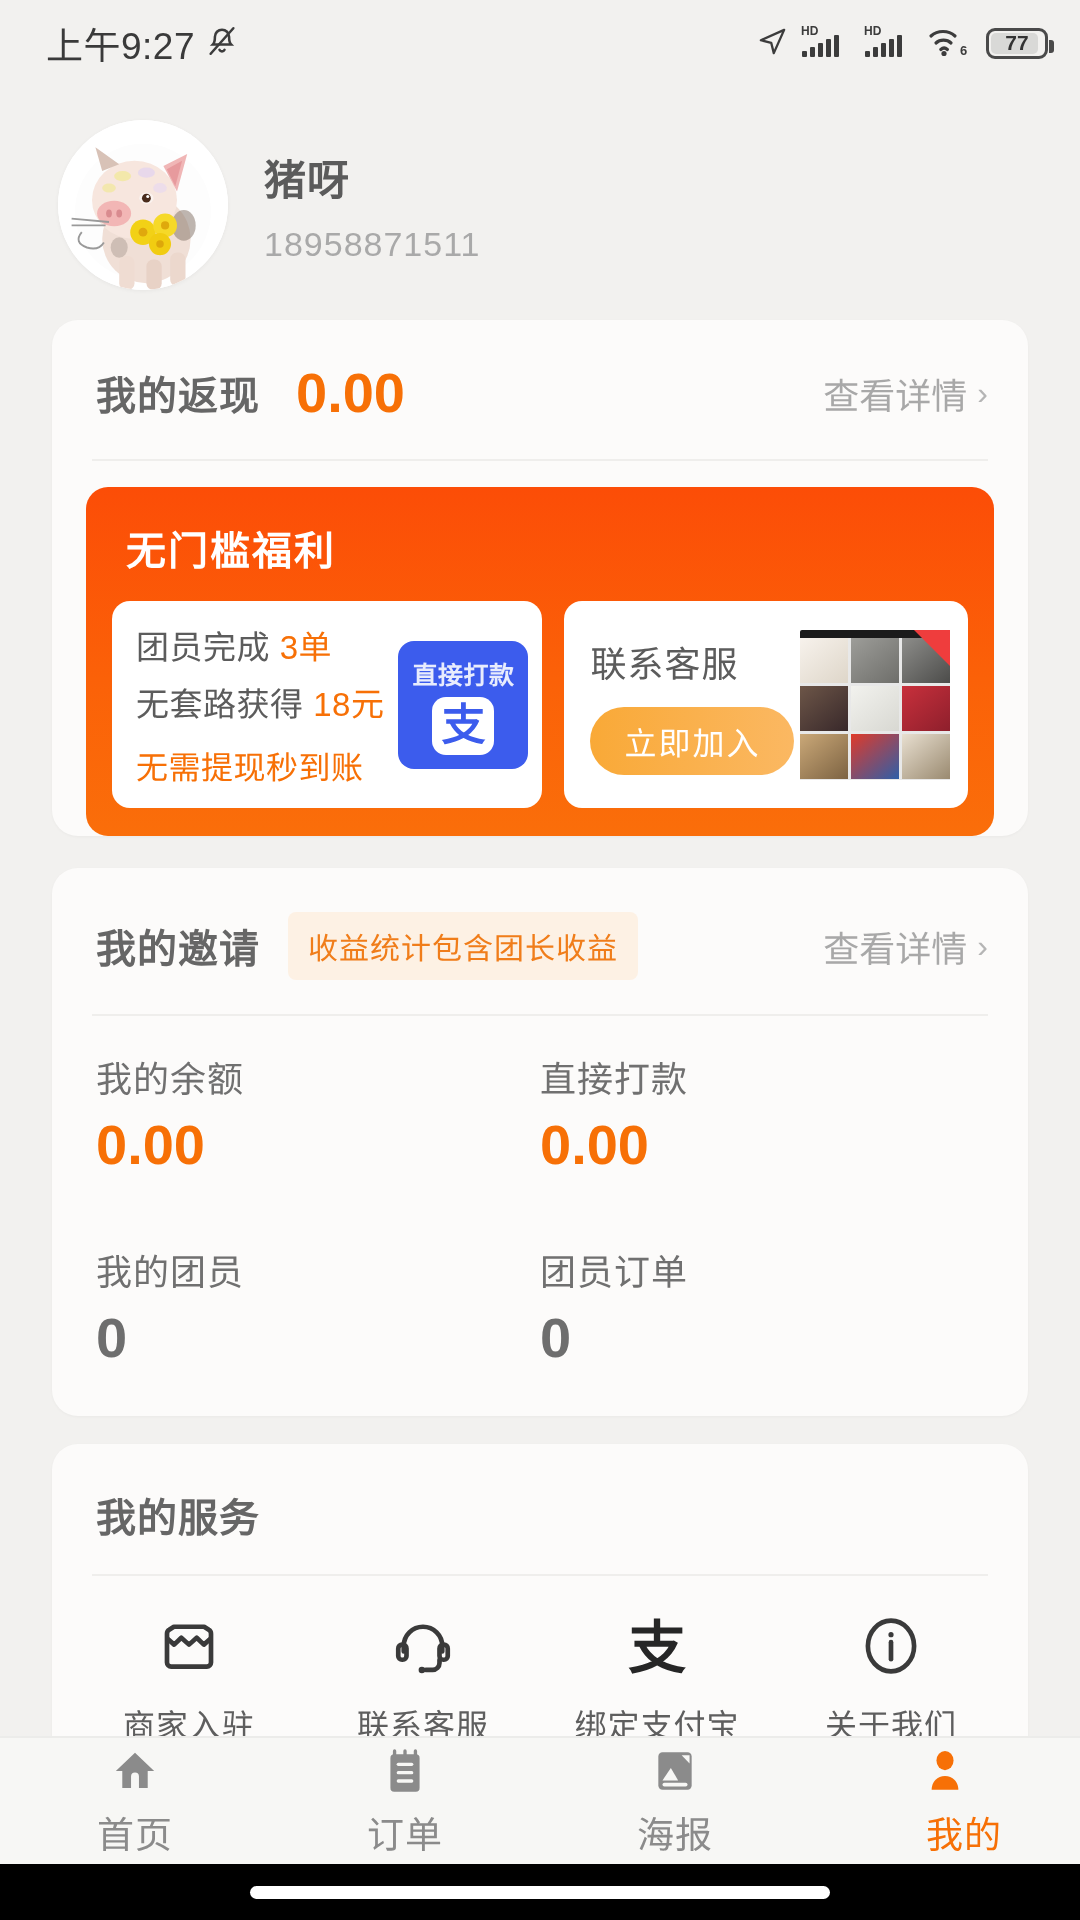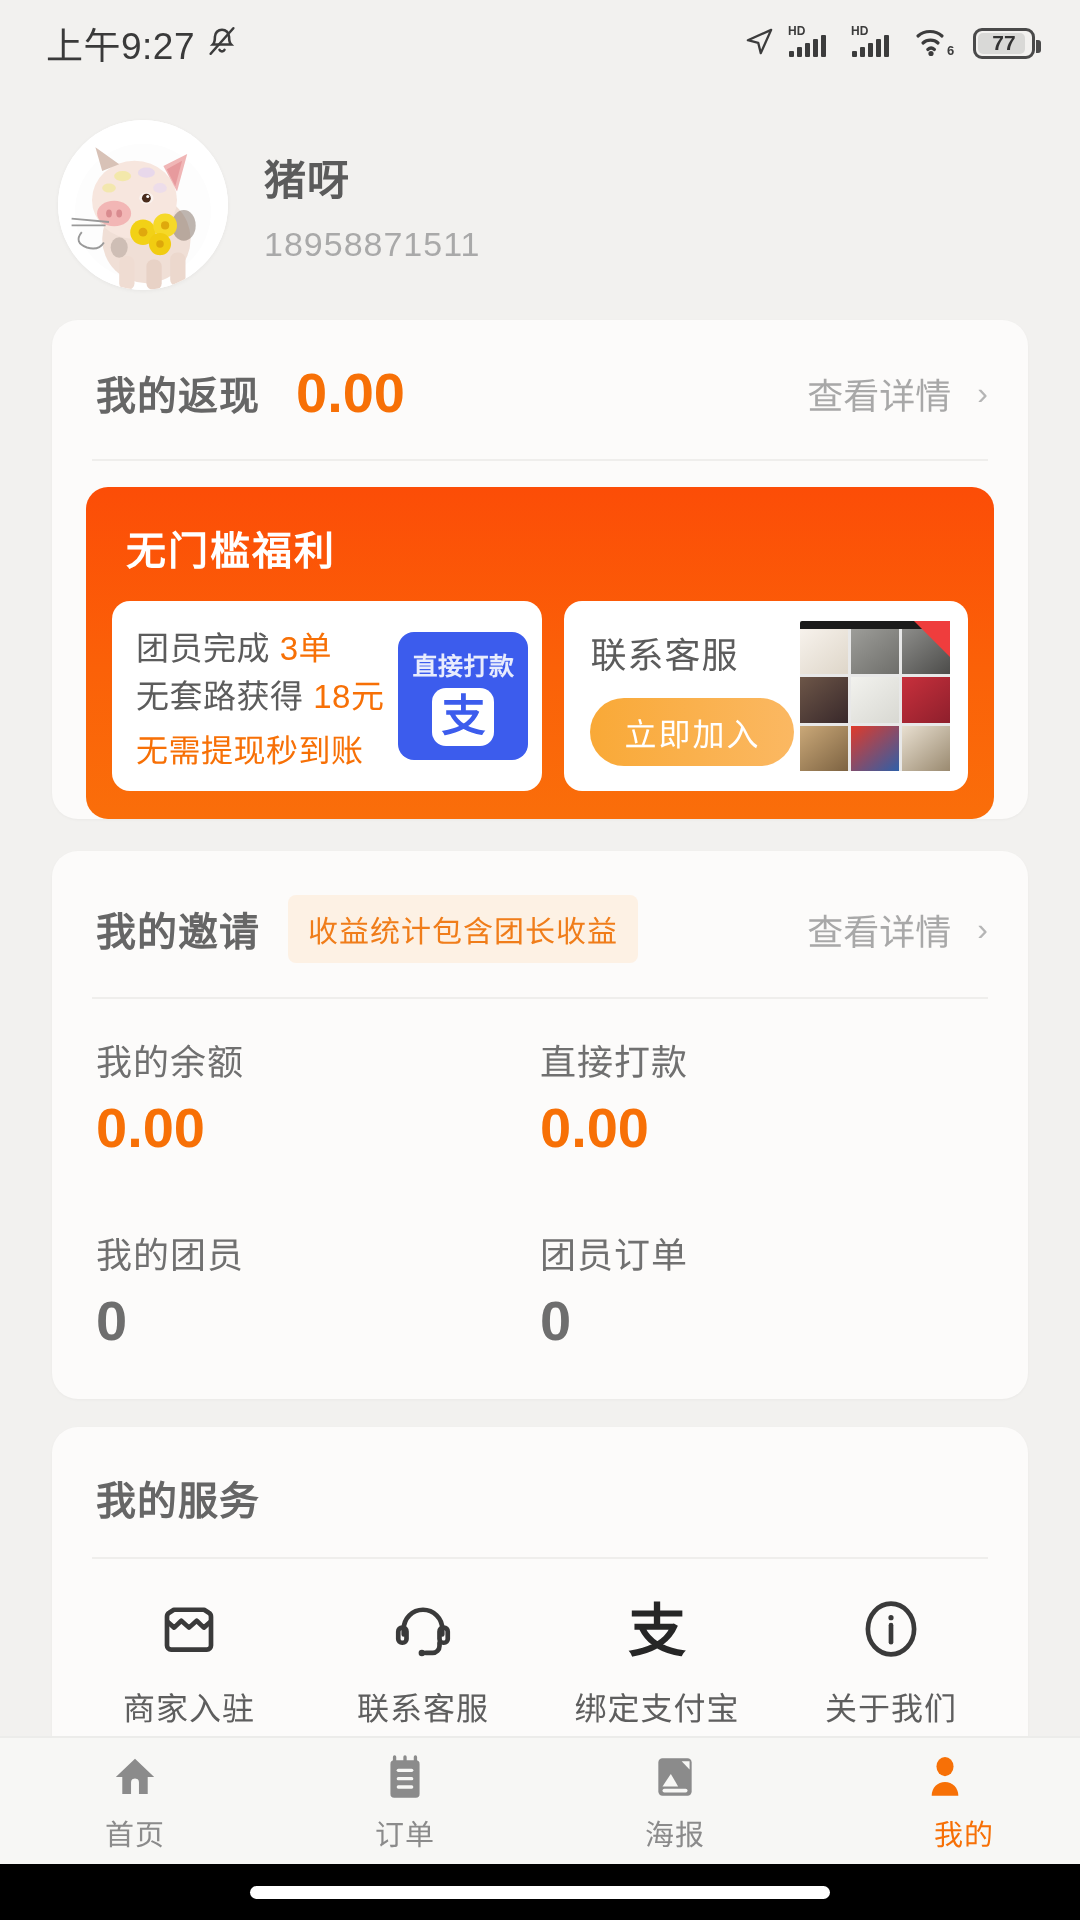--- a/index.html
+++ b/index.html
@@ -8,21 +8,21 @@
     font-family:"Liberation Sans","DejaVu Sans",sans-serif;
     background:#f2f1ef;
     overflow:hidden;
   }
   .phone { position:relative; width:1080px; height:1920px; background:#f2f1ef; display:flex; flex-direction:column; }
 
   
   .statusbar {
     height:86px; flex:0 0 86px;
     display:flex; justify-content:space-between;
-    padding:0 45px 0 46px;
+    padding:0 32px 0 46px;
     color:#3c3c3c;
   }
   .sb-left { display:flex; align-items:center; gap:10px; }
   .sb-time { font-size:37px; letter-spacing:0.5px; color:#3a3a3a; }
   .sb-right { display:flex; align-items:center; gap:13px; }
   .sb-ico { display:block; }
   .batt {
     position:relative; width:62px; height:31px;
     border:3px solid #4a4a4a; border-radius:9px;
     display:flex; align-items:center; justify-content:center;
@@ -52,37 +52,37 @@
   
   .card {
     background:#fcfbfa; border-radius:26px; margin:0 52px 28px 52px;
     box-shadow:0 1px 3px rgba(0,0,0,0.035);
   }
 
   
   .cash-row { display:flex; align-items:center; padding:40px 40px 34px 44px; }
   .cash-label { font-size:40px; color:#666; font-weight:600; letter-spacing:1px; }
   .cash-amt { font-size:56px; color:#f77006; font-weight:600; margin-left:36px; letter-spacing:0px; }
-  .detail-link { margin-left:auto; display:flex; align-items:center; gap:26px; color:#a8a8a8; font-size:36px; }
+  .detail-link { margin-left:auto; display:flex; align-items:center; gap:10px; color:#a8a8a8; font-size:36px; }
   .chev { font-size:32px; color:#b5b5b5; line-height:1; }
   .divider { height:2px; background:#efeeec; margin:0 40px; }
 
   
   .banner {
     margin:26px 34px 32px 34px;
     background:linear-gradient(180deg,#fc4d07 0%,#fb6108 55%,#fa6e0a 100%);
     border-radius:22px; padding:24px 26px 28px 26px;
   }
   .banner-title { color:#ffffff; font-size:40px; font-weight:700; letter-spacing:2px; padding:8px 0 24px 14px; }
   .banner-cards { display:flex; gap:22px; }
   .bcard { background:#ffffff; border-radius:18px; flex:1; display:flex; align-items:center; }
 
   
   .bcard-l { padding:20px 14px 20px 24px; }
-  .bl-text { display:flex; flex-direction:column; }
+  .bl-text { display:flex; flex-direction:column; gap:9px; }
   .bl-line { font-size:33px; color:#5c5c5c; white-space:nowrap; letter-spacing:0.5px; }
   .bl-line .hl { color:#f77006; }
   .bl-sub { font-size:32px; color:#f77006; white-space:nowrap; margin-top:7px; letter-spacing:0.5px; }
   .pay-btn {
     margin-left:14px; width:130px; height:128px; background:#3c5ced; border-radius:16px;
     display:flex; flex-direction:column; align-items:center; justify-content:center; gap:6px; flex:0 0 130px;
   }
   .pay-btn-label { color:#e8ecfd; font-size:25px; font-weight:600; letter-spacing:0.5px; }
   .ali-sq { width:62px; height:58px; background:#ffffff; border-radius:14px; display:flex; align-items:center; justify-content:center; }
   .ali-glyph { color:#3c5ced; font-size:44px; font-weight:700; line-height:1; margin-top:-2px; }
@@ -124,21 +124,21 @@
   .svc-ico { width:72px; height:72px; display:flex; align-items:center; justify-content:center; }
   .svc-label { font-size:32px; color:#5e5e5e; letter-spacing:1px; }
 
   
   .tabbar {
     flex:0 0 128px; height:128px; background:#f7f7f5;
     display:flex; align-items:center; border-top:2px solid #ececea;
   }
   .tab { flex:1; display:flex; flex-direction:column; align-items:center; gap:7px; }
   .tab-ico { width:54px; height:54px; display:flex; align-items:center; justify-content:center; }
-  .tab-label { font-size:29px; color:#8b8b8b; letter-spacing:1px; }
+  .tab-label { font-size:37px; color:#8b8b8b; letter-spacing:1px; }
   .tab.active .tab-label { color:#f77006;margin-left:38px; }
   .homebar { flex:0 0 56px; background:#000000; display:flex; align-items:center; justify-content:center; }
   .homebar-in { width:580px; height:13px; background:#ffffff; border-radius:8px; }
 </style>
 </head>
 <body>
 
 <div class="phone">
 
   <div class="statusbar">

